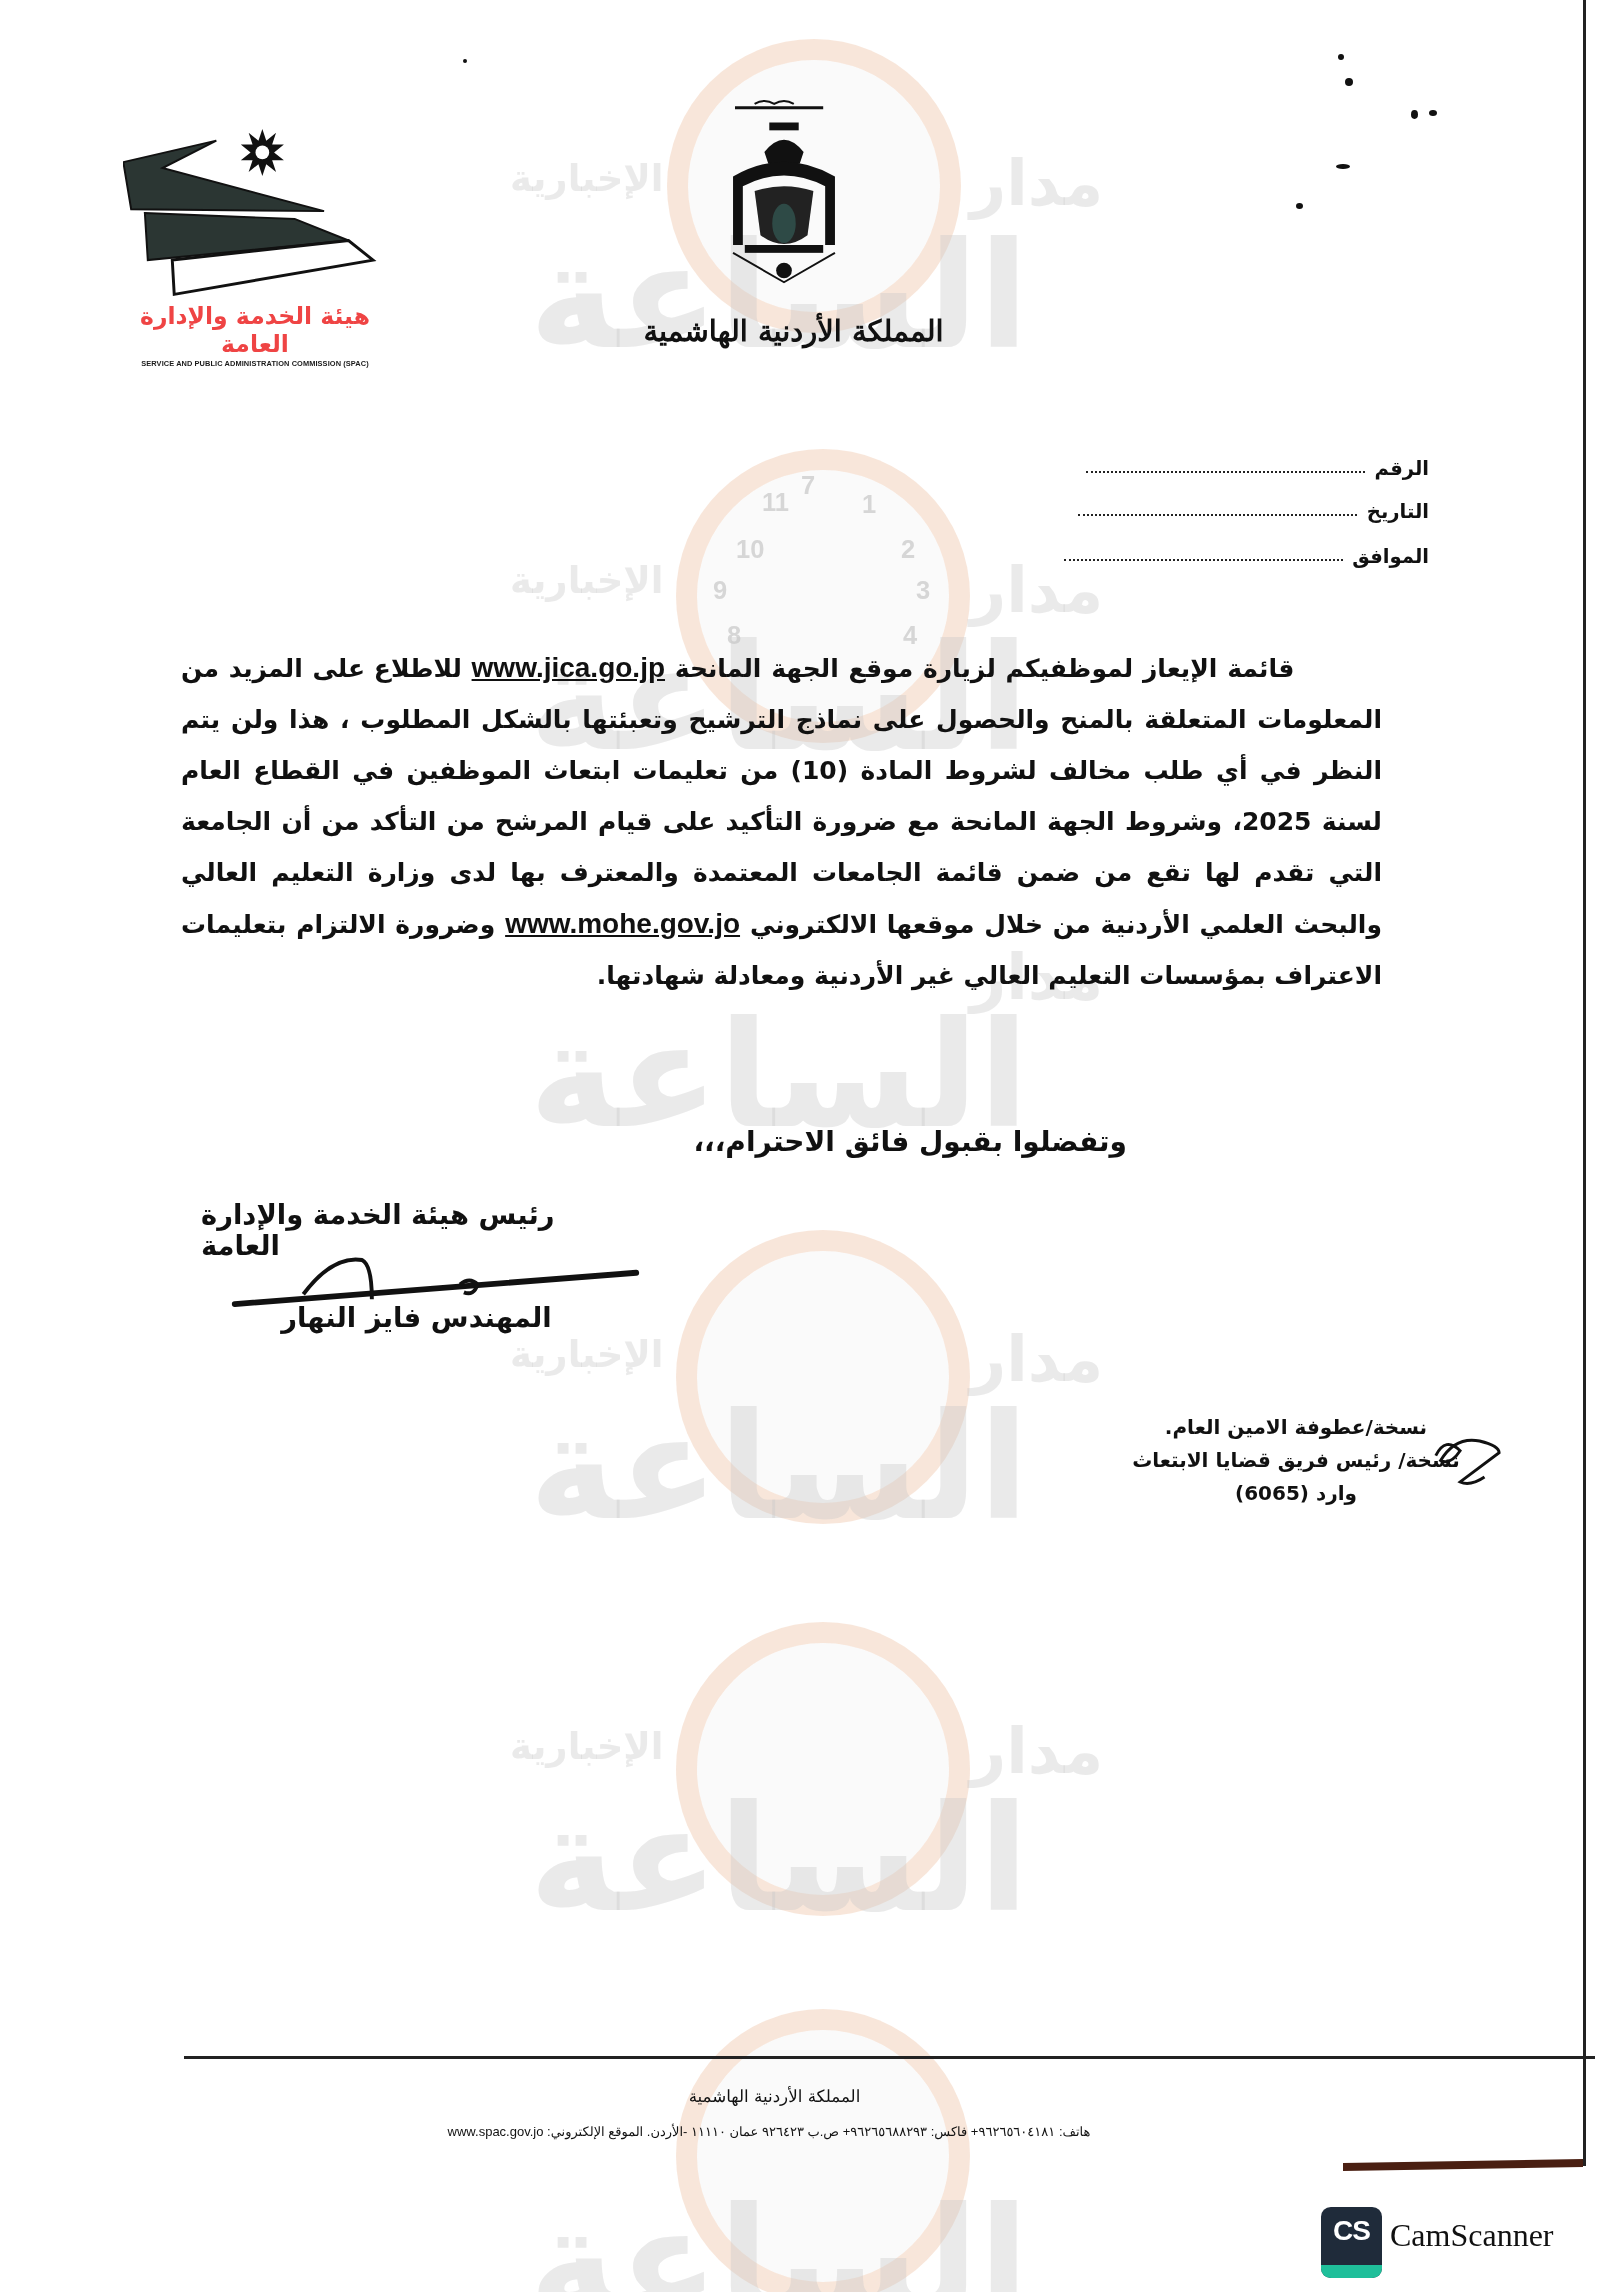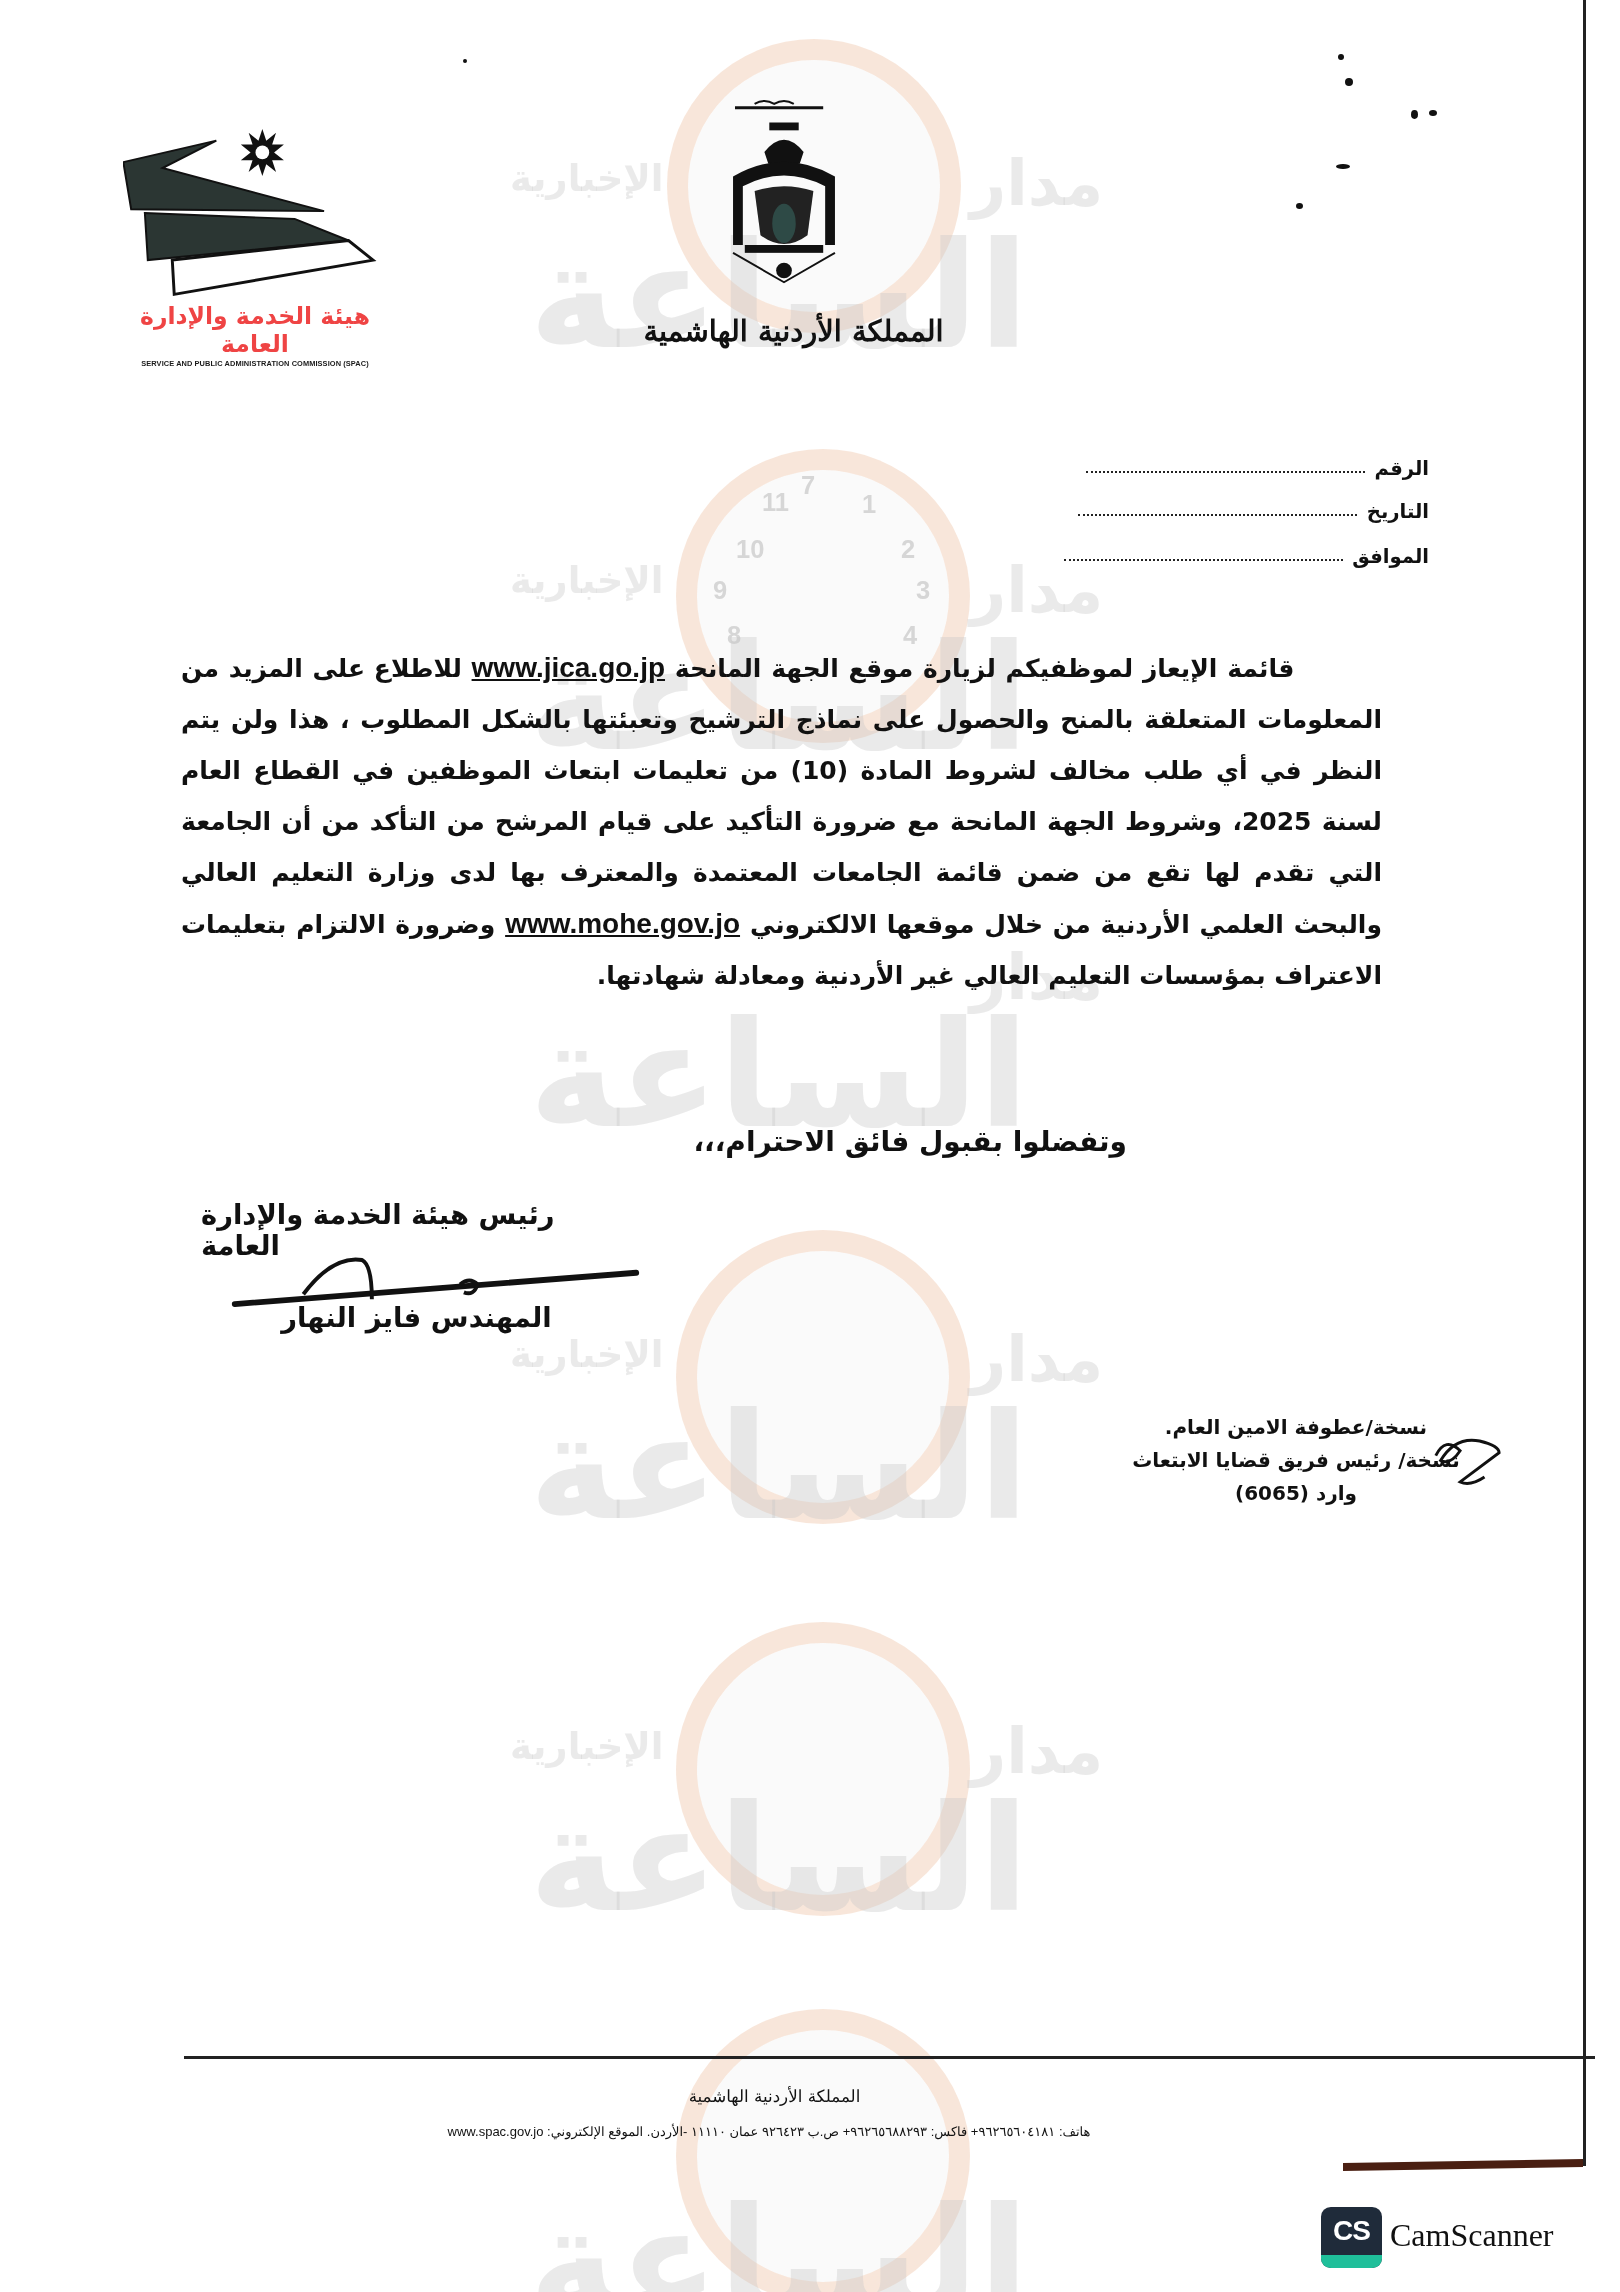--- a/index.html
+++ b/index.html
@@ -43,21 +43,21 @@
   .initials { left: 1426px; top: 1426px; width: 78px; height: 69px; }
 
   
   .footer-rule { left: 184px; top: 2056px; width: 1411px; height: 2.9px; background: #222; }
   .footer-kingdom { left: 549px; top: 2086px; width: 451px; text-align: center; direction: rtl; font-family: "DejaVu Serif", serif; font-size: 16.7px; }
   .footer-contact { left: 225px; top: 2124px; width: 1088px; text-align: center; direction: rtl; font-family: Liberation Sans, sans-serif; font-size: 13px; white-space: nowrap; }
 
   .speck { position: absolute; background: #111; border-radius: 50%; }
 
   
-  .cs-badge { left: 1321px; top: 2207px; width: 61px; height: 61px; border-radius: 9.8px; background: #1f2b3a; overflow: hidden; }
+  .cs-badge { left: 1321px; top: 2207px; width: 61px; height: 71px; border-radius: 9.8px; background: #1f2b3a; overflow: hidden; }
   .cs-badge .teal { position: absolute; left: 0; bottom: 0; width: 100%; height: 12.7px; background: #1fbf9a; }
   .cs-badge .cs { position: absolute; left: 0; top: 7.8px; width: 100%; text-align: center; color: #fff; font-family: "Liberation Sans", sans-serif; font-weight: bold; font-size: 28px; letter-spacing: -1px; }
   .cs-label { left: 1390px; top: 2217px; font-family: "Liberation Serif", serif; font-size: 32px; color: #111; }
 </style>
 </head>
 <body>
 
 <div>
 
   <div class="wm" style="left:667px;top:39px;">

